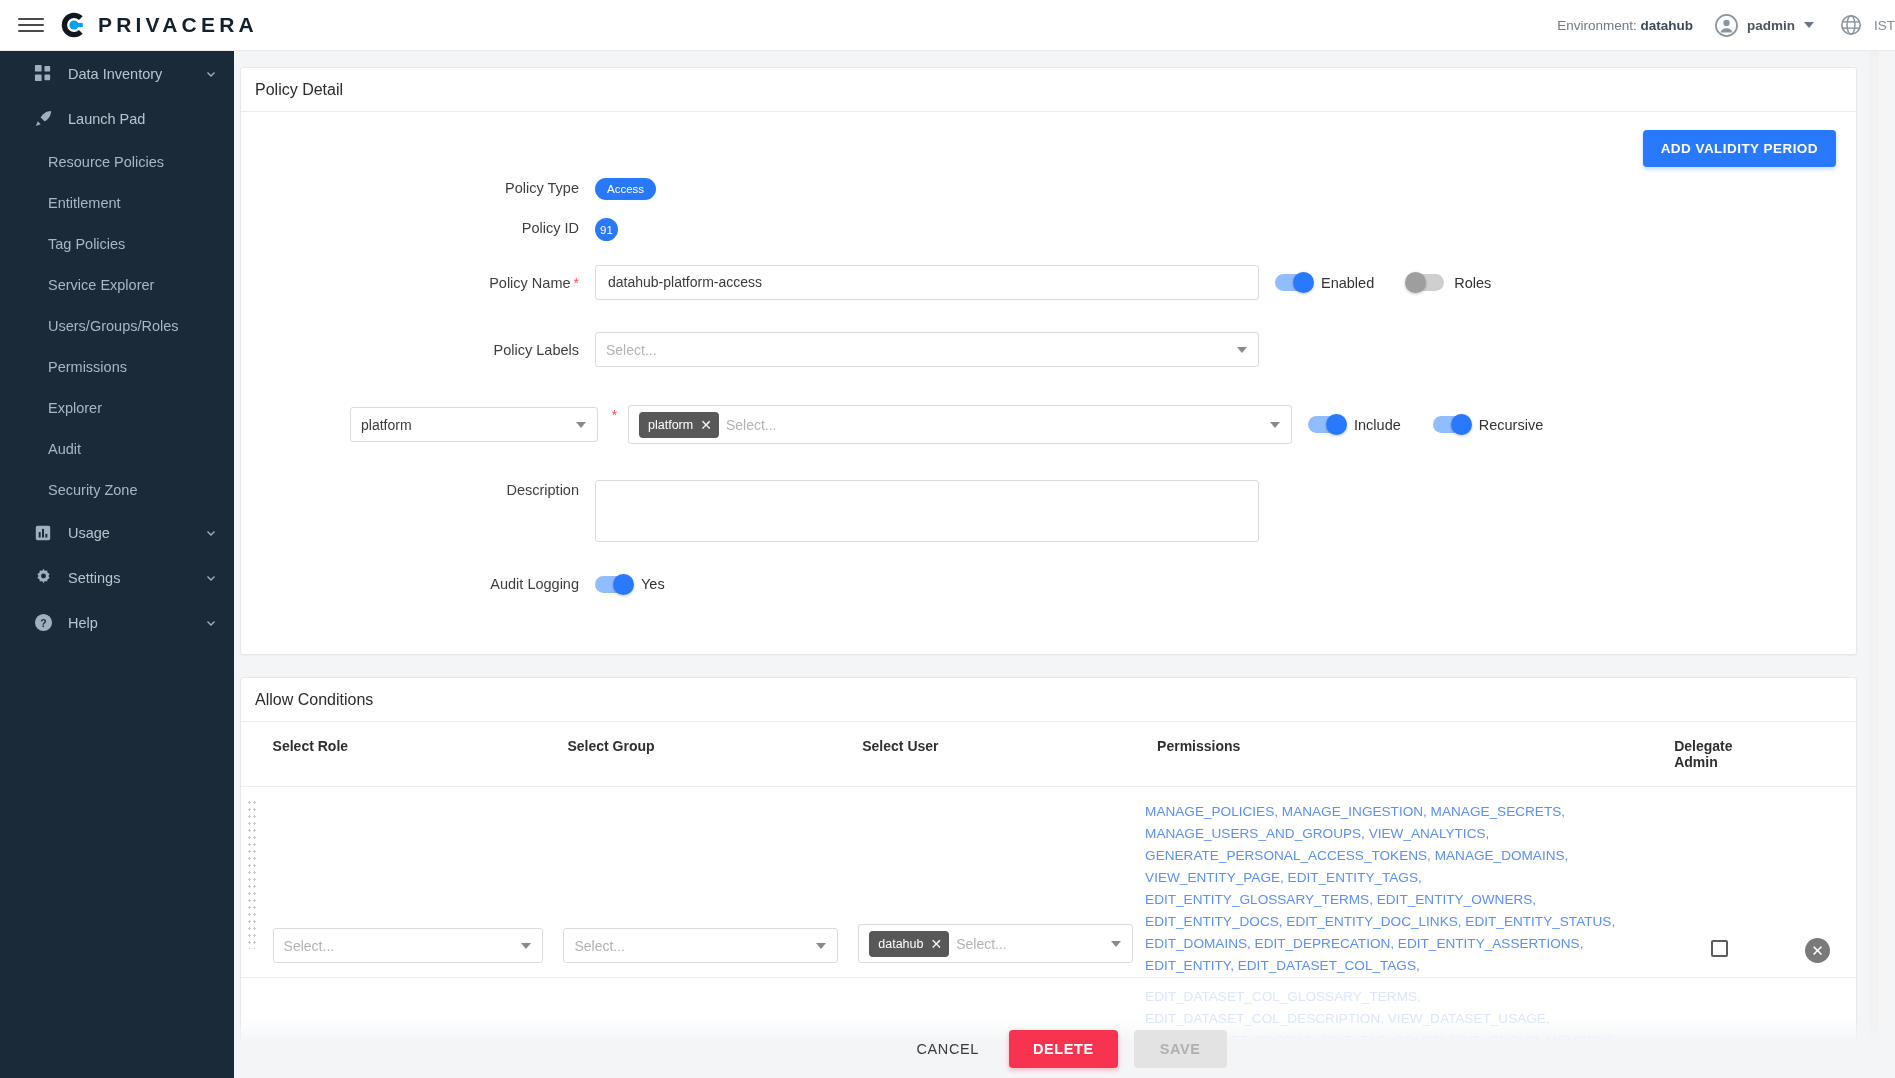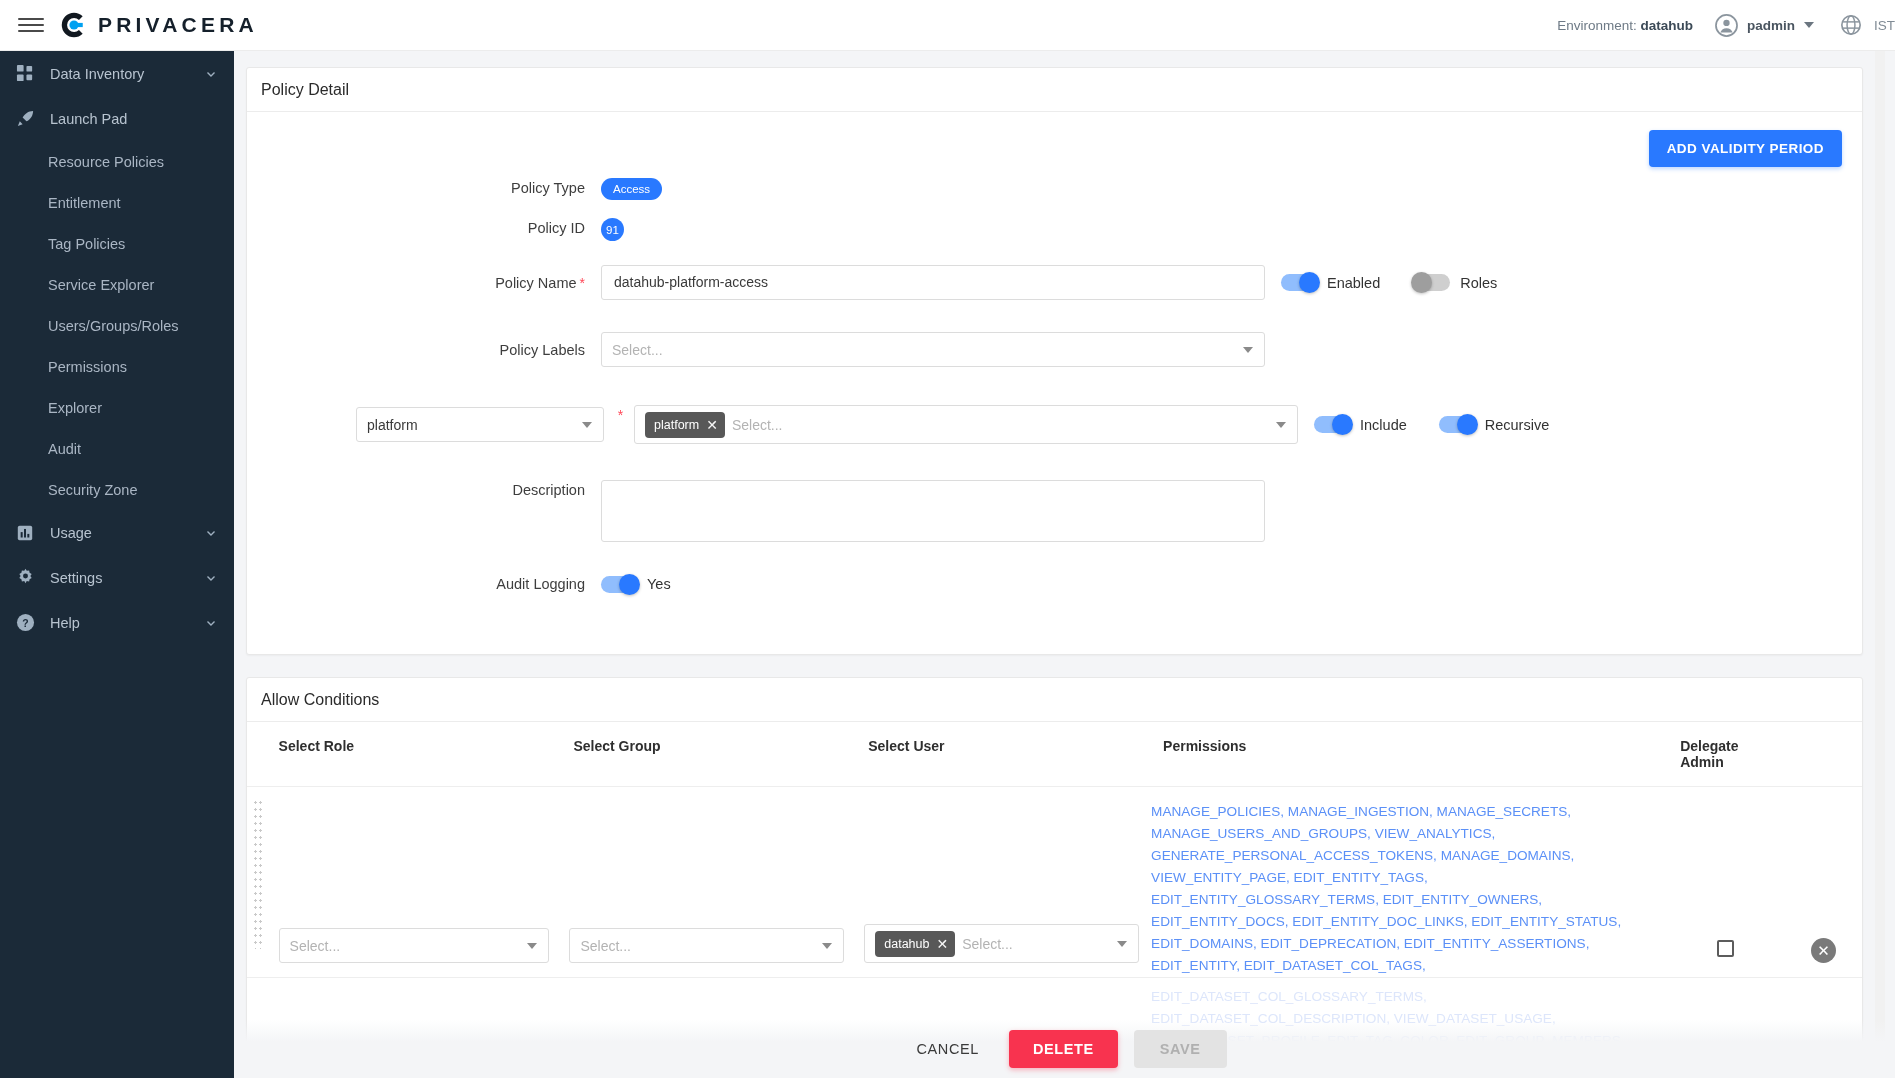--- a/index.html
+++ b/index.html
@@ -53,38 +53,38 @@
   .sidebar {
     position: absolute; top: 51px; left: 0;
     width: 234px; height: 1027px;
     background: #1b2a38;
     overflow: hidden;
     z-index: 15;
   }
   .nav-item {
     display: flex; align-items: center;
     height: 45px; padding-left: 14px; padding-right: 16px;
-    color: #b8c4d0; font-size: 14.5px; cursor: pointer;
+    color: #b8c4d0; font-size: 14.5px; cursor: pointer; margin-left: 18px;
   }
   .nav-icon {
     width: 22px; height: 22px; margin-right: 14px;
     display: flex; align-items: center; justify-content: center;
     flex-shrink: 0; color: #9fb0c0;
   }
   .nav-label { flex: 1; white-space: nowrap; }
   .nav-chev { width: 14px; height: 14px; flex-shrink: 0; color: #9fb0c0; }
   .nav-sub {
     display: flex; align-items: center;
     height: 41px; padding-left: 48px;
     color: #aab6c4; font-size: 14.5px; cursor: pointer;
   }
 
   
   .content {
-    position: absolute; top: 51px; left: 224px;
+    position: absolute; top: 51px; left: 218px;
     width: 1661px; height: 1027px;
     padding: 0 0 0 0;
     overflow: hidden;
   }
 
   .card {
     background: #ffffff;
     border: 1px solid #e8e8e8;
     border-radius: 3px;
     box-shadow: 0 1px 2px rgba(0,0,0,0.04);

